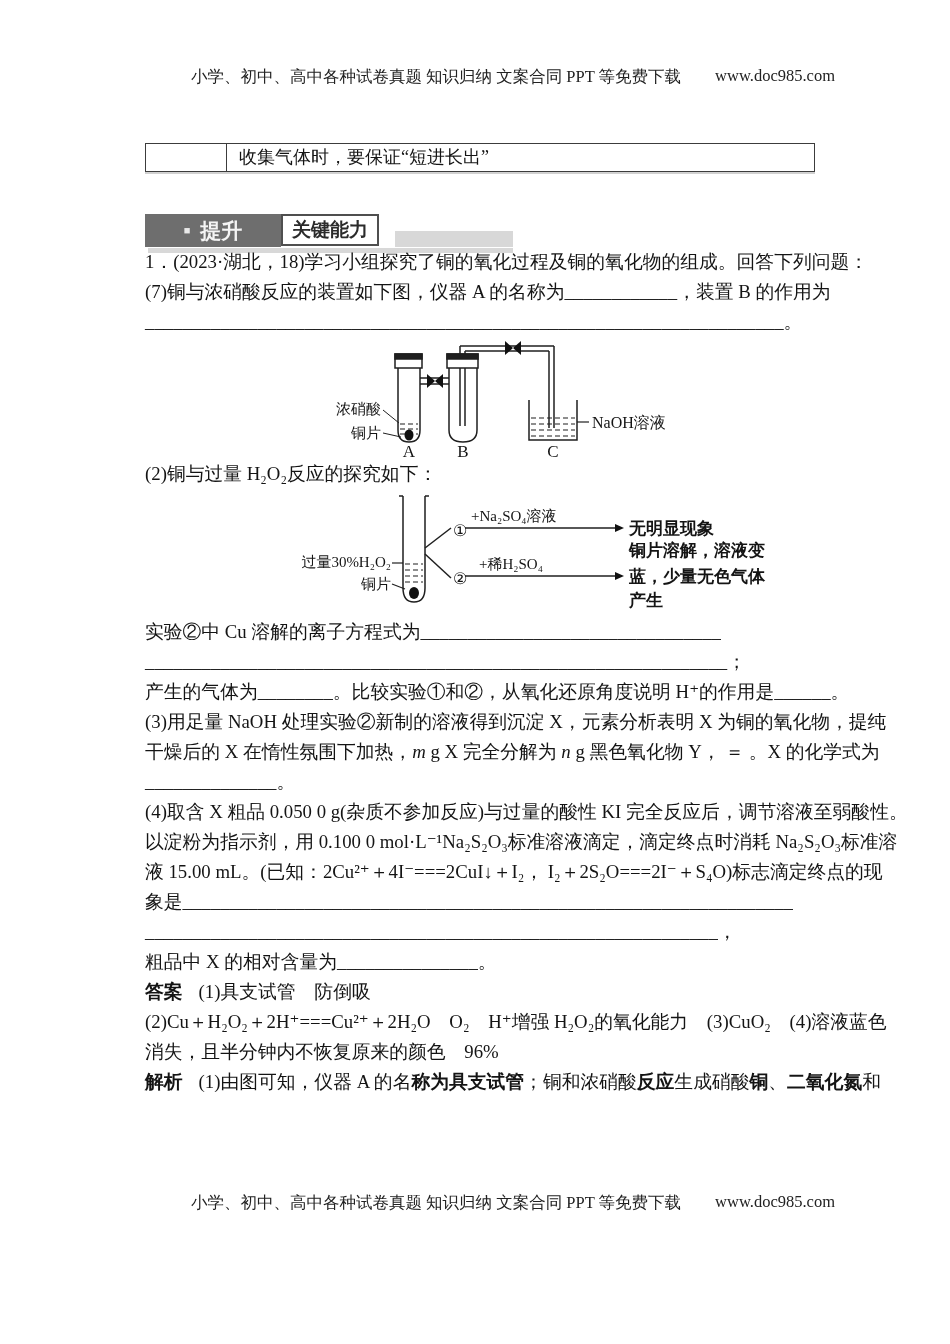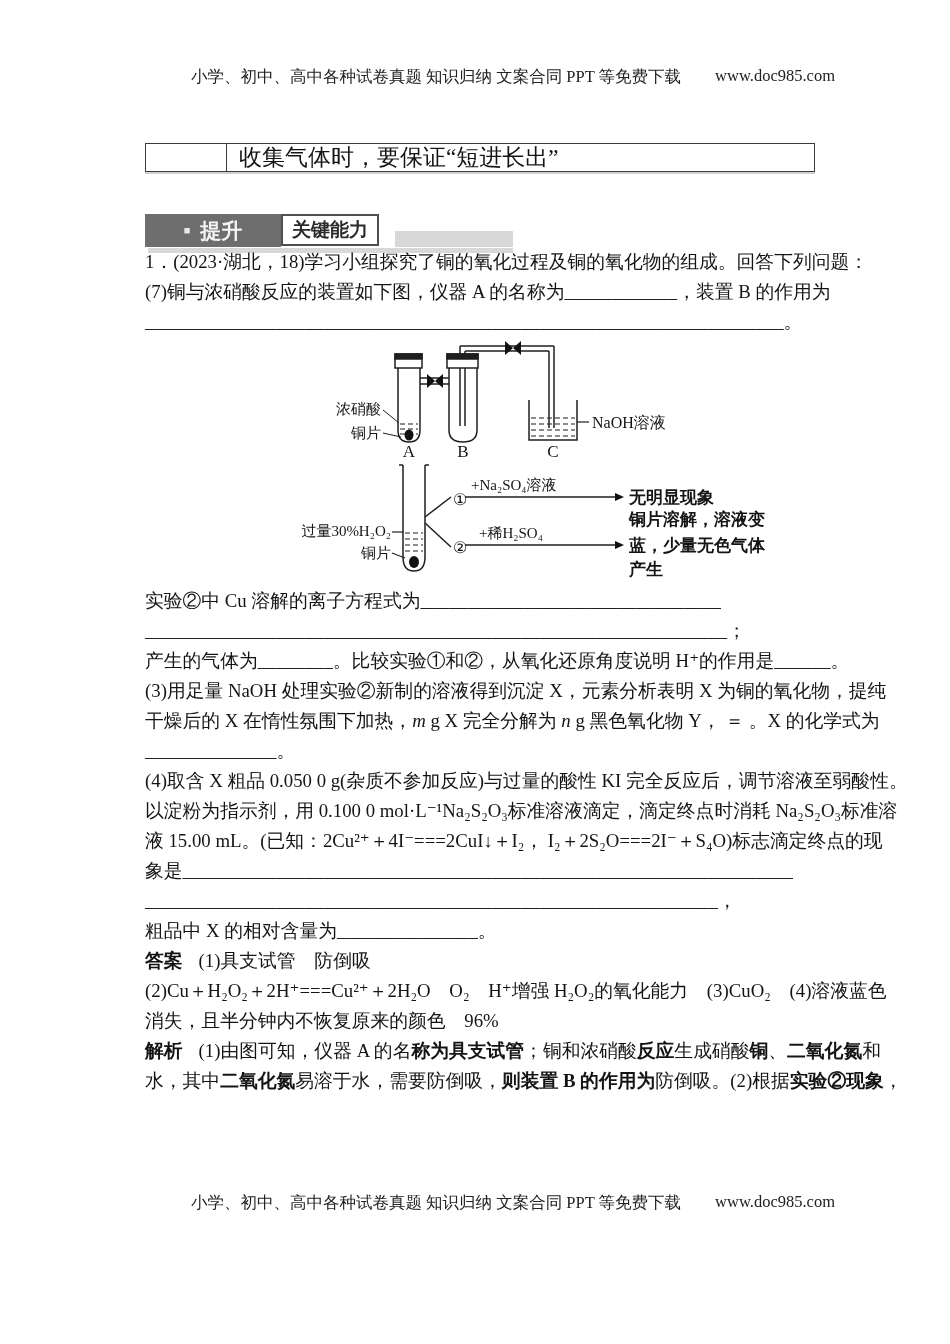--- a/index.html
+++ b/index.html
@@ -15,21 +15,21 @@
   .pgheader{top:66px;}
   .pgfooter{top:1192px;}
 
   
   .toptable{
     position:absolute;left:145px;top:143px;width:670px;height:29px;box-sizing:border-box;
     border:1px solid #3c3c3c;display:flex;box-shadow:0 2px 0 rgba(0,0,0,.18);
     background:#fff;
   }
   .tcell1{width:80px;border-right:1px solid #3c3c3c;}
-  .tcell2{flex:1;font-size:23px;line-height:27px;padding-left:12px;white-space:nowrap;}
+  .tcell2{flex:1;font-size:18px;line-height:27px;padding-left:12px;white-space:nowrap;}
 
   
   .banner{position:absolute;left:145px;top:214px;width:372px;height:42px;}
   .banner-dark{
     position:absolute;left:0;top:0;width:136px;height:33px;background:#6e6e6e;
     color:#f4f4f4;display:flex;align-items:center;justify-content:center;gap:10px;
     font-family:"Liberation Sans","DejaVu Sans",sans-serif;font-weight:bold;font-size:21px;
   }
   .banner-bullet{font-size:11px;line-height:11px;color:#e9e9e9;}
   .banner-tab{
@@ -136,20 +136,21 @@
         <text x="279" y="88" font-size="16">NaOH溶液</text>
       </g>
       <g font-size="17">
         <text x="96" y="117" text-anchor="middle">A</text>
         <text x="150" y="117" text-anchor="middle">B</text>
         <text x="240" y="117" text-anchor="middle">C</text>
       </g>
     </svg>
   </div>
 
+  <div class="ln">(2)铜与过量 H₂O₂反应的探究如下：</div>
 
   <div class="fig fig2">
     <svg width="540" height="124" viewBox="0 0 540 124">
       <g stroke="#1f1f1f" stroke-width="1.5" fill="none">
 
         <path d="M110,6 L110,98 Q110,112 121,112 Q132,112 132,98 L132,6"></path>
         <line x1="106" y1="6" x2="110" y2="6"></line>
           <line x1="132" y1="6" x2="136" y2="6"></line>
         <g stroke-dasharray="5,3" stroke-width="1.2">
           <line x1="112" y1="74" x2="130" y2="74"></line>
@@ -208,20 +209,19 @@
 
   <div class="ln">
     <b class="lead-label">答案</b><span>(1)具支试管　防倒吸</span>
   </div>
   <div class="ln">(2)Cu＋H₂O₂＋2H⁺===Cu²⁺＋2H₂O　O₂　H⁺增强 H₂O₂的氧化能力　(3)CuO₂　(4)溶液蓝色</div>
   <div class="ln">消失，且半分钟内不恢复原来的颜色　96%</div>
 
   <div class="ln">
     <b class="lead-label">解析</b><span>(1)由图可知，仪器 A 的名<b>称为具支试管</b>；铜和浓硝酸<b>反应</b>生成硝酸<b>铜</b>、<b>二氧化氮</b>和</span>
   </div>
-  <div class="ln">水，其中<b>二氧化氮</b>易溶于水，需要防倒吸，<b>则装置 B 的作用为</b>防倒吸。(2)根据<b>实验②现象</b>，</div>
 
 </div>
 
 <div class="pgfooter">
   <span>小学、初中、高中各种试卷真题 知识归纳 文案合同 PPT 等免费下载</span>
   <span>www.doc985.com</span>
 </div>
 
 </body></html>

